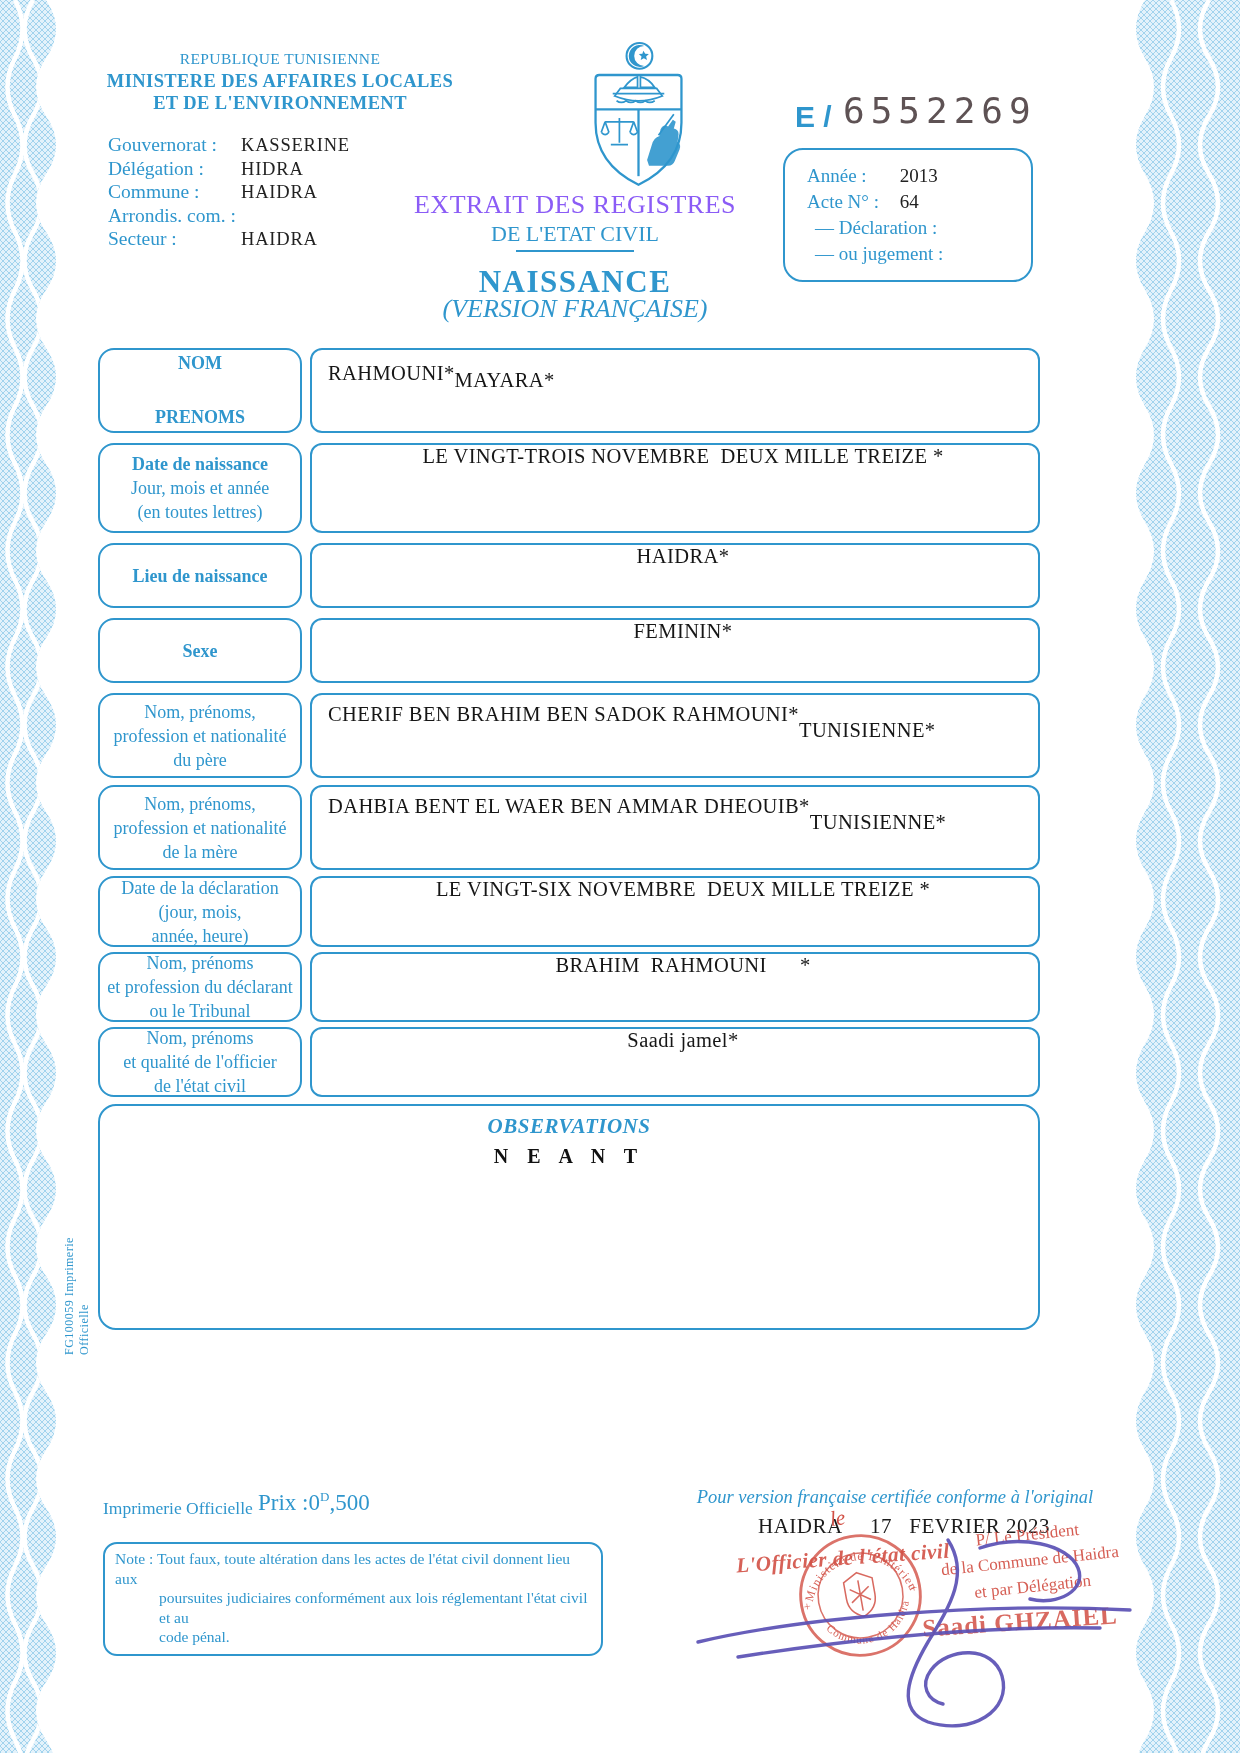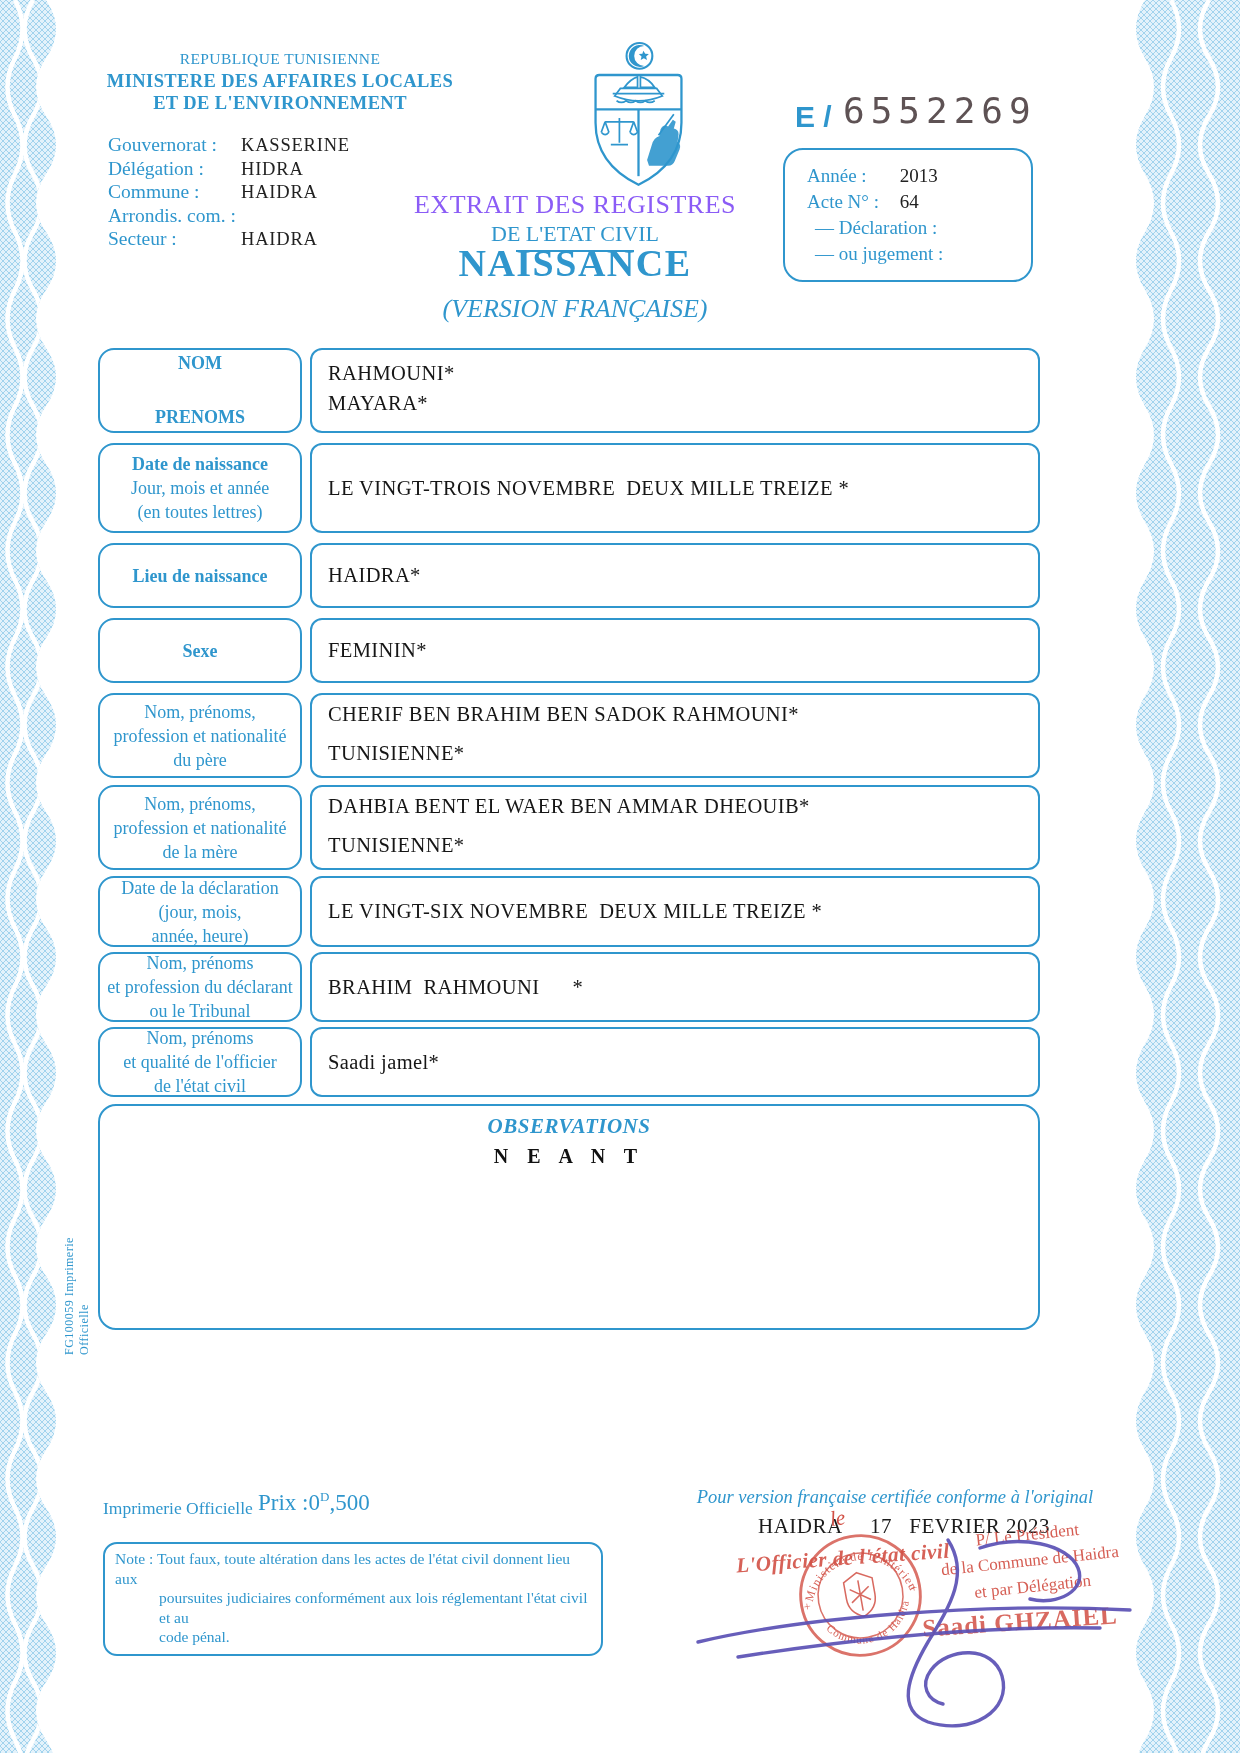--- a/index.html
+++ b/index.html
@@ -10,36 +10,36 @@
   .ministry{left:95px;top:48px;width:370px;text-align:center;line-height:22px;}
   .rep{font-size:15.5px;letter-spacing:.4px;color:#2f96cd;}
   .min{font-size:18.5px;font-weight:bold;color:#2f96cd;letter-spacing:.4px;}
   .fields{left:108px;top:134px;width:360px;}
   .frow{height:23.5px;}
   .flabel{display:inline-block;min-width:129px;font-size:19.5px;color:#2f96cd;}
   .fvalue{font-size:18.5px;color:#222;letter-spacing:.8px;text-align:center;}
   .t1{left:335px;top:190px;width:480px;text-align:center;font-size:26px;font-weight:normal;color:#8b5cf6;letter-spacing:.5px;}
   .t2{left:335px;top:221px;width:480px;text-align:center;font-size:22px;color:#2f96cd;}
   .t2u{left:516px;top:250px;width:118px;height:2px;background:#2f96cd;}
-  .t3{left:335px;top:241px;width:480px;text-align:center;font-size:38px;font-weight:bold;color:#2f96cd;letter-spacing:1.5px;}
+  .t3{left:335px;top:264px;width:480px;text-align:center;font-size:31px;font-weight:bold;color:#2f96cd;letter-spacing:1.5px;}
   .t4{left:335px;top:294px;width:480px;text-align:center;font-size:26px;font-style:italic;color:#2f96cd;}
   .eprefix{left:795px;top:100px;font-family:"Liberation Sans",sans-serif;font-size:30px;font-weight:bold;color:#2f96cd;}
   .enumber{left:843px;top:90px;font-family:"DejaVu Sans Mono",monospace;font-size:36px;color:#5e5254;letter-spacing:6px;}
   .actbox{left:783px;top:148px;width:250px;height:134px;border:2.5px solid #2f96cd;border-radius:20px;
           padding:13px 0 0 22px;box-sizing:border-box;font-size:19px;line-height:26px;}
   .actbox .lab{color:#2f96cd;display:inline-block;min-width:88px;}
   .actbox .val{color:#222;}
   .dash{color:#2f96cd;padding-left:8px;}
   
   .tbl{left:98px;top:348px;width:942px;}
   .row{display:flex;gap:8px;}
   .cell{border:2px solid #2f96cd;box-sizing:border-box;}
   .lblc{width:204px;border-radius:16px;display:flex;flex-direction:column;justify-content:center;
         text-align:center;color:#2f96cd;font-size:18px;}
-  .valc{flex:1;border-radius:12px;display:flex;flex-direction:column;padding-left:16px;}
+  .valc{flex:1;border-radius:12px;display:flex;flex-direction:row;padding-left:16px;}
   .lbl-line{display:block;line-height:24px;}
   .b{font-weight:bold;}
   .val-line{display:block;font-size:20.5px;color:#161616;letter-spacing:.4px;white-space:pre;}
   
   .obs{left:98px;top:1104px;width:942px;height:226px;border:2.5px solid #2f96cd;border-radius:18px;
        box-sizing:border-box;text-align:center;}
   .obs-title{margin-top:8px;font-size:21px;font-weight:bold;font-style:italic;color:#2f96cd;letter-spacing:.5px;}
   .obs-val{margin-top:6px;font-size:20px;font-weight:bold;color:#111;letter-spacing:7px;}
   
   .sidecode{left:62px;top:1185px;height:170px;writing-mode:vertical-rl;transform:rotate(180deg);

